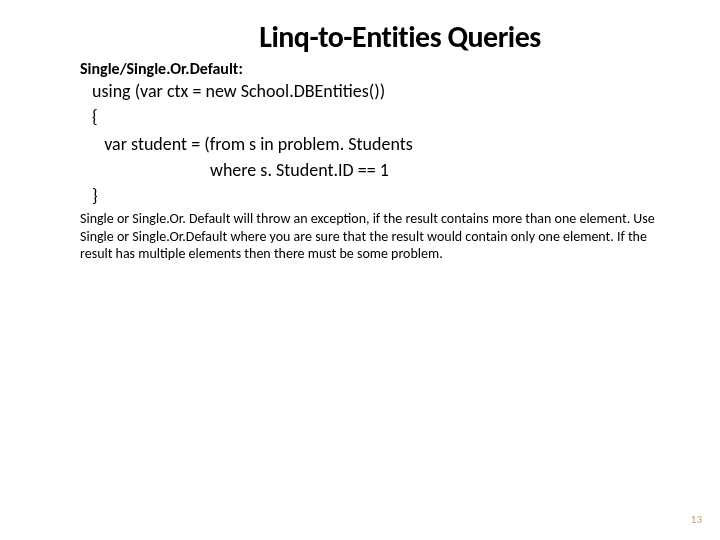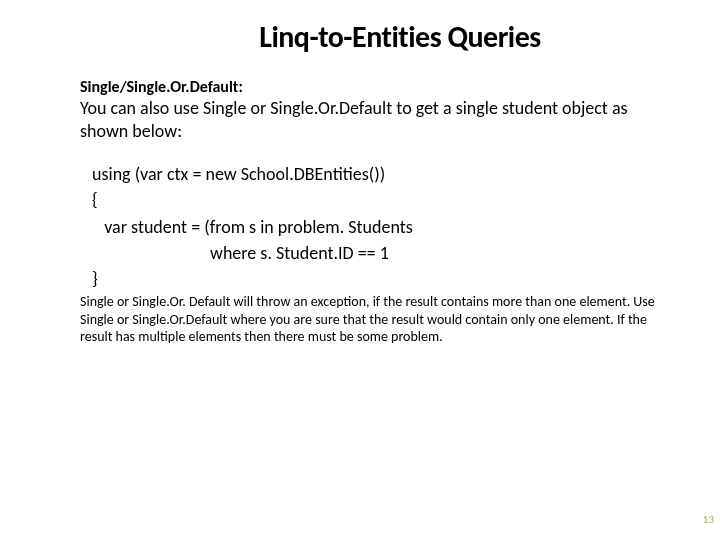--- a/index.html
+++ b/index.html
@@ -12,21 +12,21 @@
     position: relative;
     overflow: hidden;
   }
   .slide {
     padding: 18px 60px 0 80px;
   }
   .title {
     font-size: 30px;
     font-weight: 700;
     text-align: center;
-    margin-bottom: 22px;
+    margin-bottom: 4px;
     margin-left: 60px;
     letter-spacing: -0.5px;
   }
   .subhead {
     font-size: 16px;
     font-weight: 700;
     line-height: 1.25;
   }
   .para {
     font-size: 18px;
@@ -40,34 +40,33 @@
     margin-bottom: 2px;
     white-space: pre;
     font-family: Calibri, "Segoe UI", Arial, sans-serif;
   }
   .para2 {
     font-size: 14px;
     line-height: 1.25;
   }
   .pagenum {
     position: absolute;
-    right: 6px;
+    right: 18px;
     bottom: 14px;
     font-size: 11px;
     color: #bfa06a;
   }
 </style>
 </head>
 <body>
 
 <div class="slide">
   <div class="title">Linq-to-Entities Queries</div>
 
   <div class="subhead">Single/Single.Or.Default:</div>
-  <div class="para">You can also use Single or Single.Or.Default to get a single student object as shown below:</div>
 
   <div class="code">using (var ctx = new School.DBEntities())</div>
   <div class="code">{</div>
   <div class="code">   var student = (from s in problem. Students</div>
   <div class="code">                             where s. Student.ID == 1</div>
   <div class="code">}</div>
 
   <div class="para2">Single or Single.Or. Default will throw an exception, if the result contains more than one element. Use Single or Single.Or.Default where you are sure that the result would contain only one element. If the result has multiple elements then there must be some problem.</div>
 </div>
 

